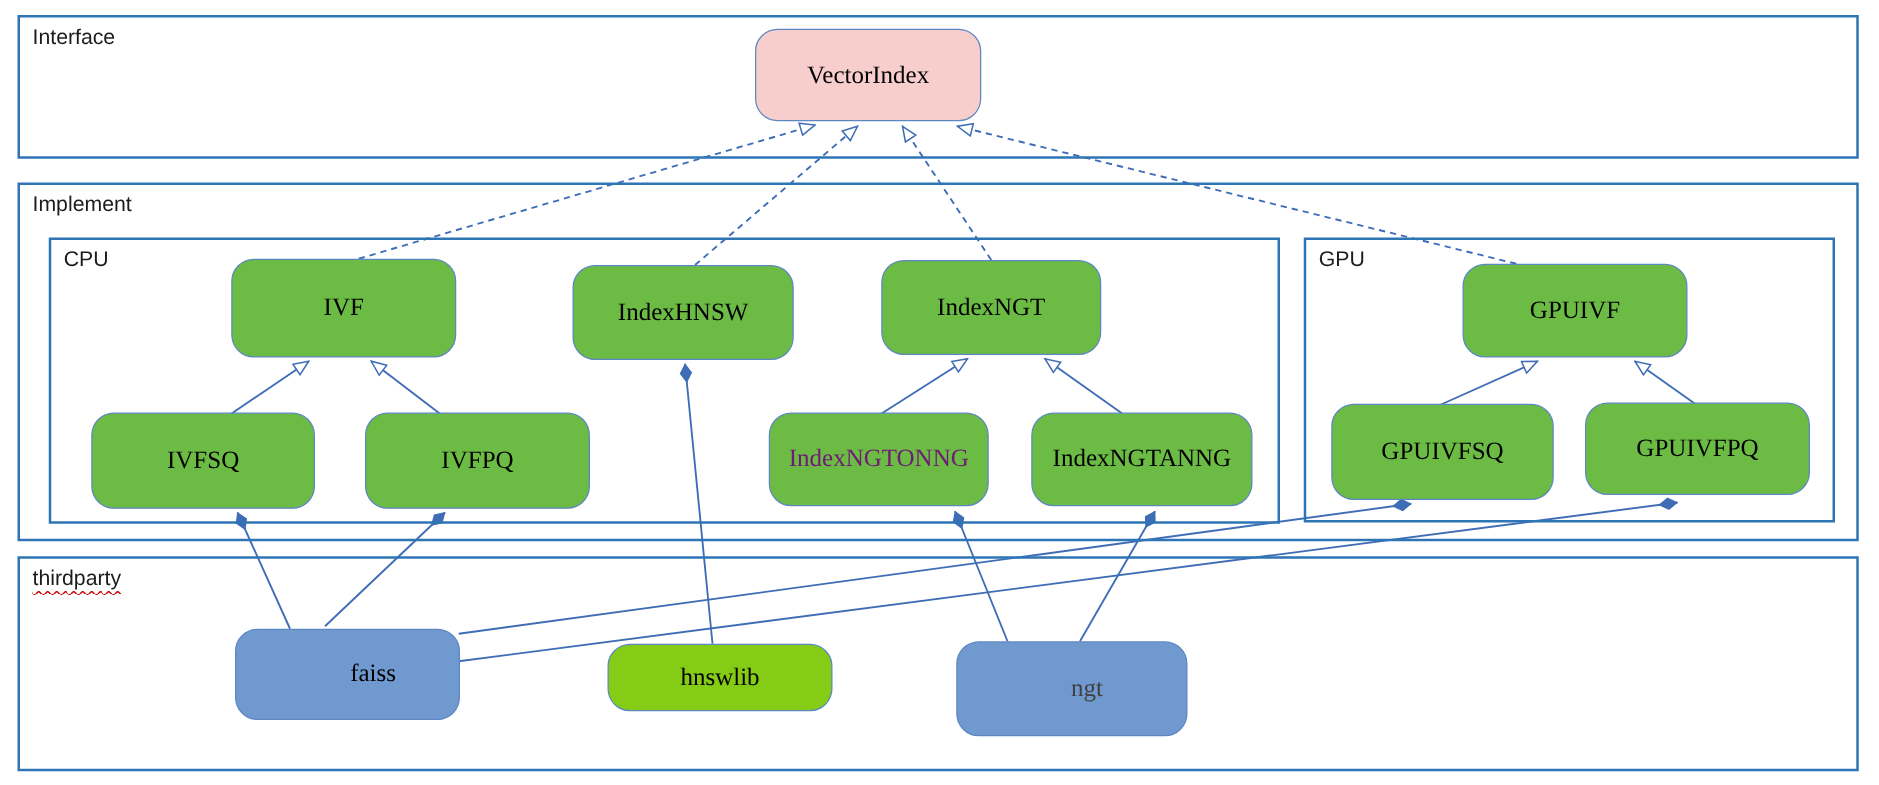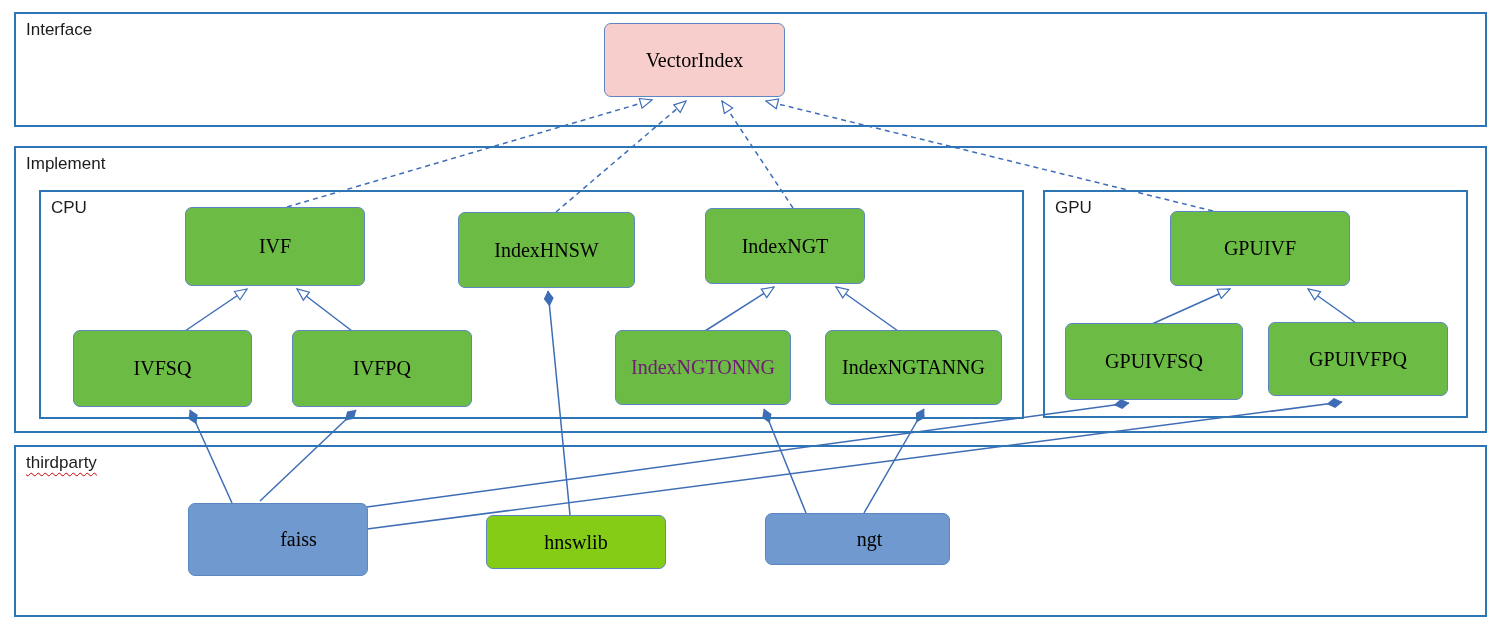--- a/index.html
+++ b/index.html
@@ -33,21 +33,21 @@
     text-decoration-line: underline;
     text-decoration-style: wavy;
     text-decoration-thickness: 1px;
     text-underline-offset: 4px;
   }
 
   
   .node {
     position: absolute;
     border: 1.6px solid #5d87c0;
-    border-radius: 7px;
+    border-radius: 18px;
     display: flex;
     align-items: center;
     justify-content: center;
     font-family: "Liberation Serif", serif;
     font-size: 20px;
     color: #000000;
     text-align: center;
   }
   .node span { white-space: nowrap; }
 
@@ -119,21 +119,21 @@
   </div>
 
   <div class="node" style="left: 185px; top: 207px; width: 180px; height: 79px; background: rgb(108, 187, 69); border-color: rgb(93, 135, 192); color: rgb(0, 0, 0); text-align: center;">
     <span>IVF</span>
   </div>
 
   <div class="node" style="left: 458px; top: 212px; width: 177px; height: 76px; background: rgb(108, 187, 69); border-color: rgb(93, 135, 192); color: rgb(0, 0, 0);">
     <span>IndexHNSW</span>
   </div>
 
-  <div class="node" style="left: 705px; top: 208px; width: 160px; height: 76px; background: rgb(108, 187, 69); border-color: rgb(93, 135, 192); color: rgb(0, 0, 0); justify-content: center;">
+  <div class="node" style="left: 705px; top: 208px; width: 176px; height: 76px; background: rgb(108, 187, 69); border-color: rgb(93, 135, 192); color: rgb(0, 0, 0); justify-content: center;">
     <span>IndexNGT</span>
   </div>
 
   <div class="node" style="left: 1170px; top: 211px; width: 180px; height: 75px; background: rgb(108, 187, 69); border-color: rgb(93, 135, 192); color: rgb(0, 0, 0);">
     <span>GPUIVF</span>
   </div>
 
   <div class="node" style="left: 73px; top: 330px; width: 179px; height: 77px; background: rgb(108, 187, 69); border-color: rgb(93, 135, 192); color: rgb(0, 0, 0);">
     <span>IVFSQ</span>
   </div>
@@ -159,17 +159,17 @@
   </div>
 
   <div class="node" style="left: 188px; top: 503px; width: 180px; height: 73px; background: rgb(112, 153, 207); border-color: rgb(93, 135, 192); color: rgb(0, 0, 0); padding-left: 41px;">
     <span>faiss</span>
   </div>
 
   <div class="node" style="left: 486px; top: 515px; width: 180px; height: 54px; background: #84cc16; border-color: rgb(93, 135, 192); color: rgb(0, 0, 0);">
     <span>hnswlib</span>
   </div>
 
-  <div class="node" style="left: 765px; top: 513px; width: 185px; height: 52px; background: rgb(112, 153, 207); border-color: rgb(93, 135, 192); color: #000000; padding-left: 24px;">
+  <div class="node" style="left: 765px; top: 513px; width: 185px; height: 76px; background: rgb(112, 153, 207); border-color: rgb(93, 135, 192); color: #404040; padding-left: 24px;">
     <span>ngt</span>
   </div>
 
 </div>
 
 </body></html>

